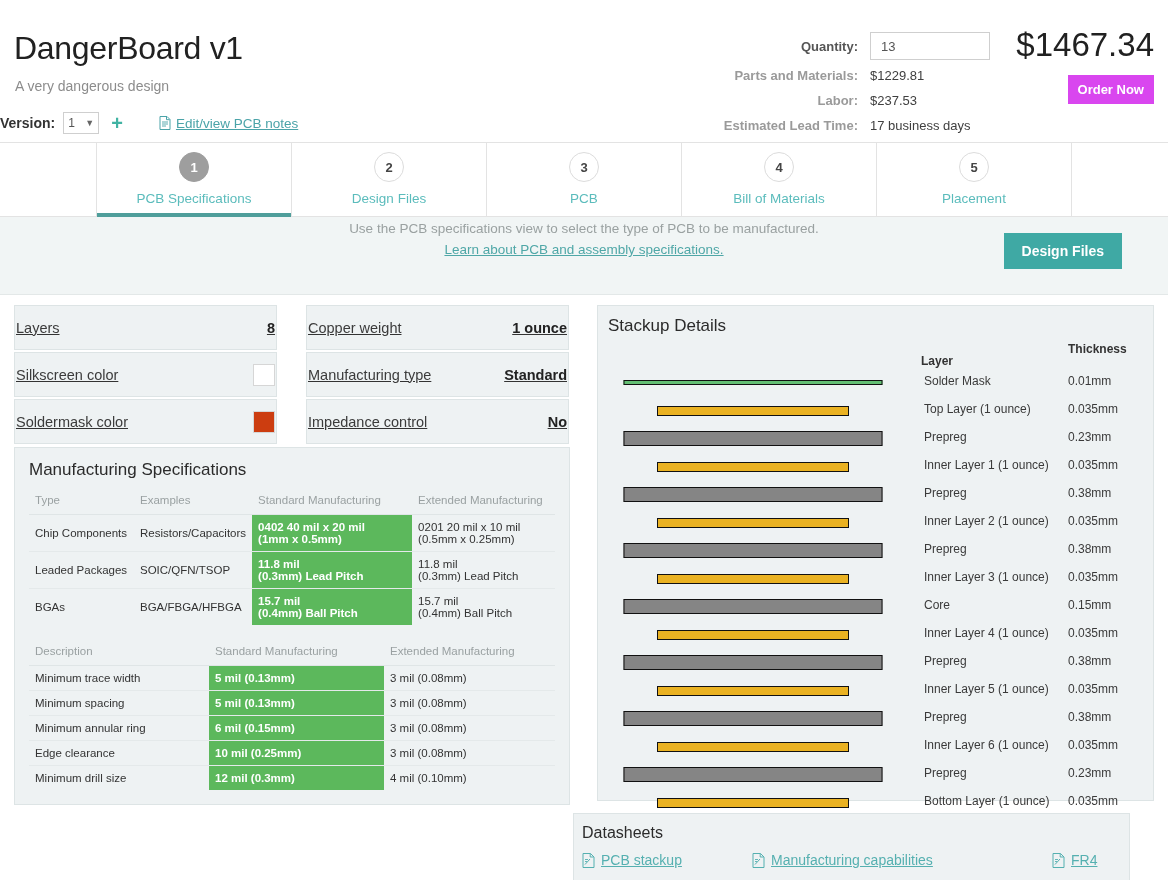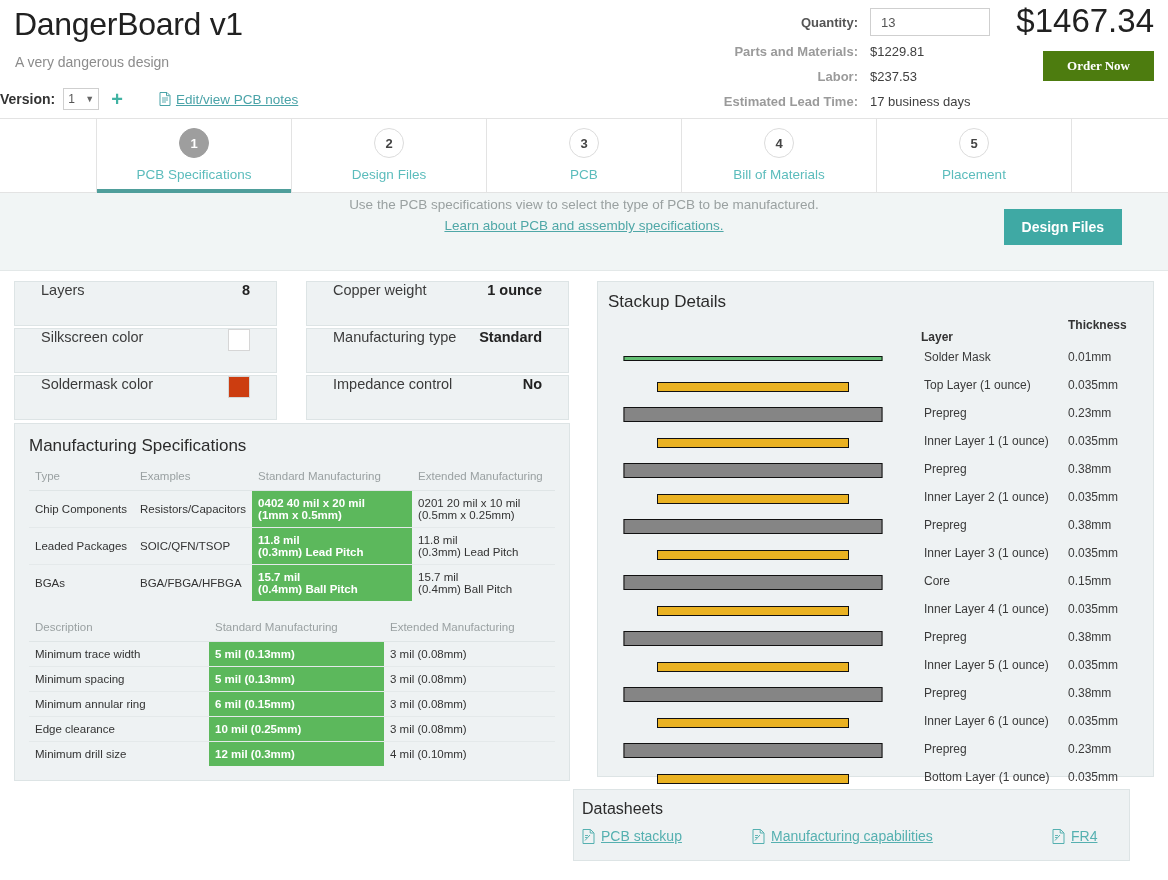--- a/index.html
+++ b/index.html
@@ -4,21 +4,21 @@
 <style>
   * { box-sizing: border-box; }
   html, body {
     margin: 0; padding: 0;
     width: 1168px; height: 880px;
     background: #ffffff;
     font-family: "Liberation Sans", sans-serif;
     color: #333333;
     overflow: hidden;
   }
-  .page { position: relative; width: 1168px; height: 779px; }
+  .page { position: relative; width: 1168px; height: 779px; margin-top: 24px; }
 
   
   .header { position: relative; height: 118px; background:#fff; }
   .title {
     position:absolute; left:14px; top:6px;
     font-size:32px; font-weight:400; color:#212121; letter-spacing:-0.3px;
   }
   .subtitle {
     position:absolute; left:15px; top:54px;
     font-size:14px; color:#8c8c8c;
@@ -45,23 +45,23 @@
   .pb-value { font-size:13px; color:#404040; margin-left:12px; }
   .qty-label { text-align:right; font-size:13px; color:#555; font-weight:bold; width:170px; }
   .qty-input {
     margin-left:12px; width:120px; height:28px; border:1px solid #cfcfcf; background:#fff;
     font-size:13px; color:#555; padding-left:10px; font-family:"Liberation Sans", sans-serif;
   }
   .bigprice {
     position:absolute; right:14px; top:2px; font-size:33px; color:#212121; font-weight:400;
   }
   .order-btn {
-    position:absolute; right:14px; top:51px; background:#4d7c0f; color:#fff;
-    font-size:13px; font-weight:bold; border:none; padding:7px 24px; cursor:pointer;
-    font-family:Liberation Serif, serif;
+    position:absolute; right:14px; top:51px; background:#d946ef; color:#fff;
+    font-size:13px; font-weight:bold; border:none; padding:7px 10px; cursor:pointer;
+    font-family:Liberation Sans, sans-serif;
   }
 
   
   .tabs { position:relative; height:75px; border-top:1px solid #e3e3e3; border-bottom:1px solid #e3e3e3; background:#fff; }
   .tab {
     position:absolute; top:0; height:74px; width:195px;
     border-left:1px solid #e3e3e3;
     display:flex; flex-direction:column; align-items:center; justify-content:flex-start;
     padding-top:9px; cursor:pointer;
   }
@@ -92,21 +92,21 @@
     font-family:"Liberation Sans", sans-serif;
   }
 
   
   .main { position:relative; }
 
   .specrow { position:absolute; left:14px; top:10px; width:556px; display:flex; gap:29px; }
   .speccol { width:263px; }
   .spec-card {
     height:45px; background:#eef2f3; border:1px solid #dde4e5; margin-bottom:2px;
-    display:flex; align-items:flex-start; justify-content:space-between; padding:0 26px;
+    display:flex; align-items:center; justify-content:space-between; padding:0 1px;text-decoration:underline;
   }
   .spec-card .sk { font-size:14.5px; color:#3b3b3b; }
   .spec-card .sv { font-size:14.5px; color:#222; font-weight:bold; }
   .swatch { width:22px; height:22px; border:1px solid #d6d6d6; }
 
   
   .mfg-panel {
     position:absolute; left:14px; top:152px; width:556px;
     background:#eef2f3; border:1px solid #dde4e5; padding:12px 14px 14px 14px;
   }

